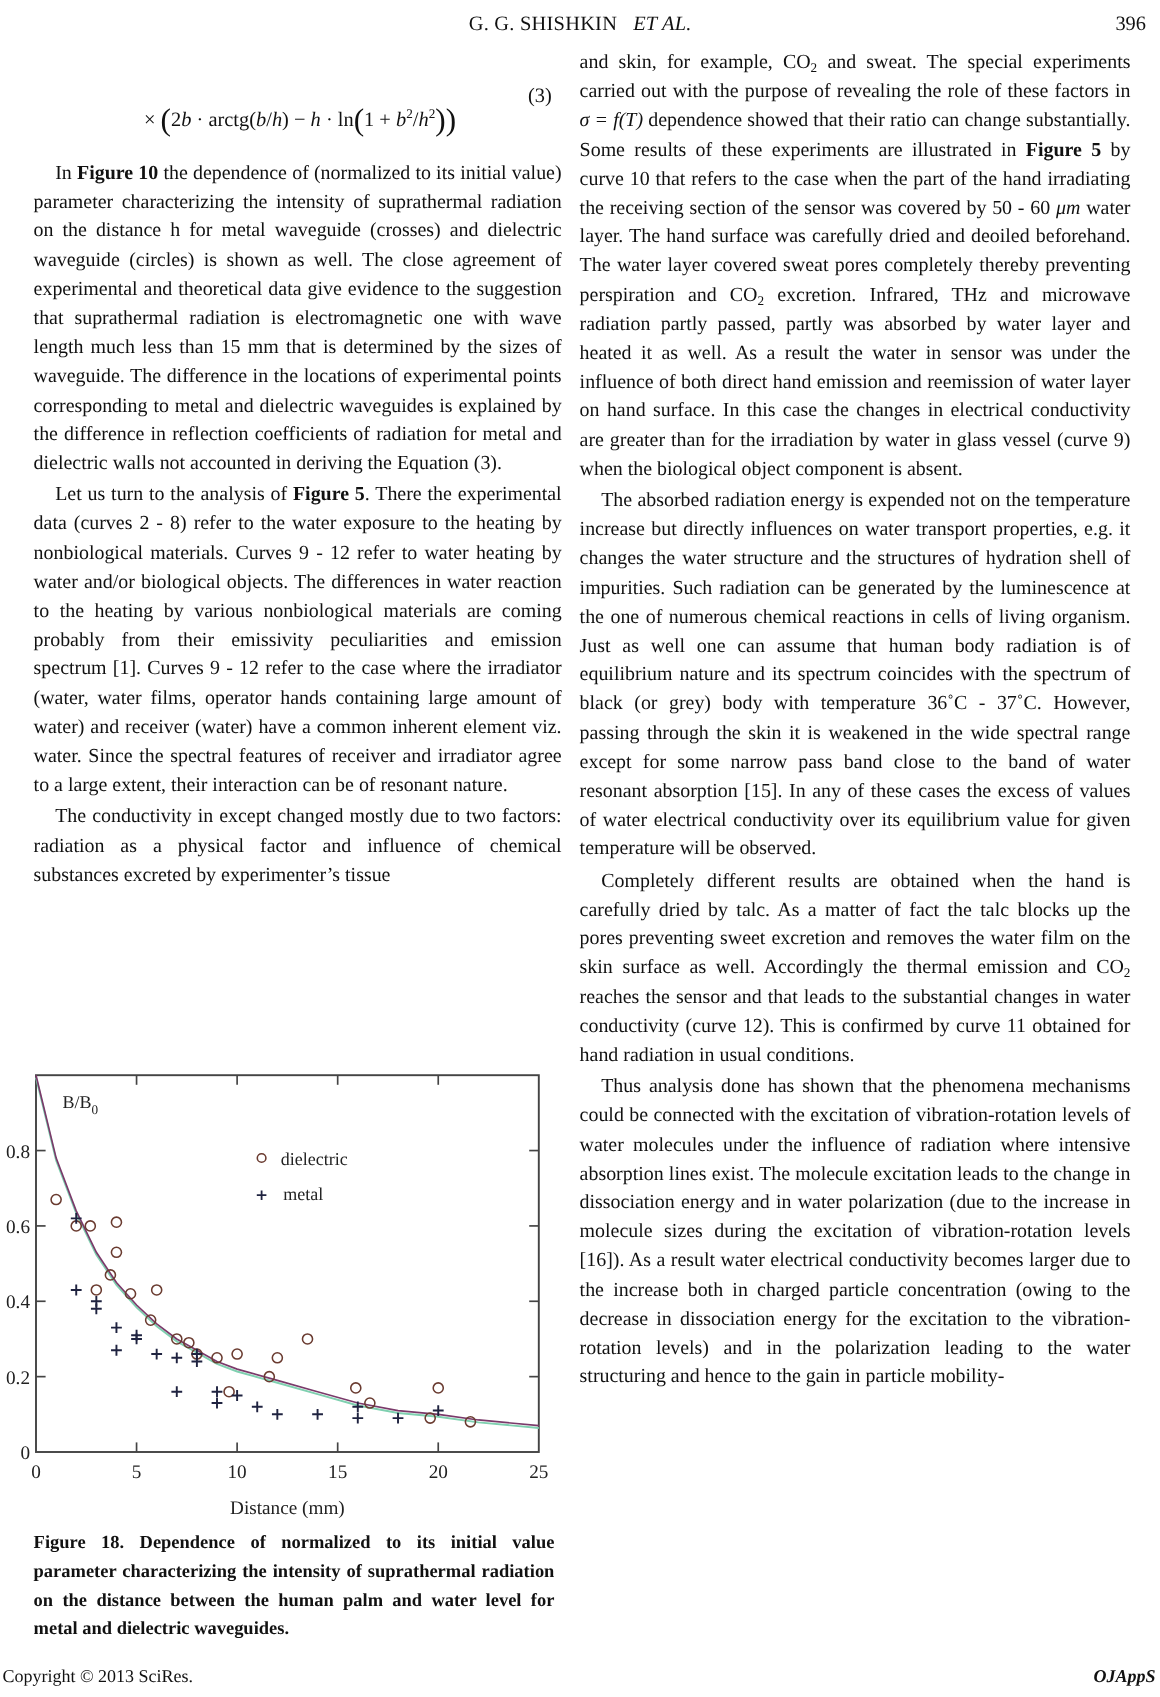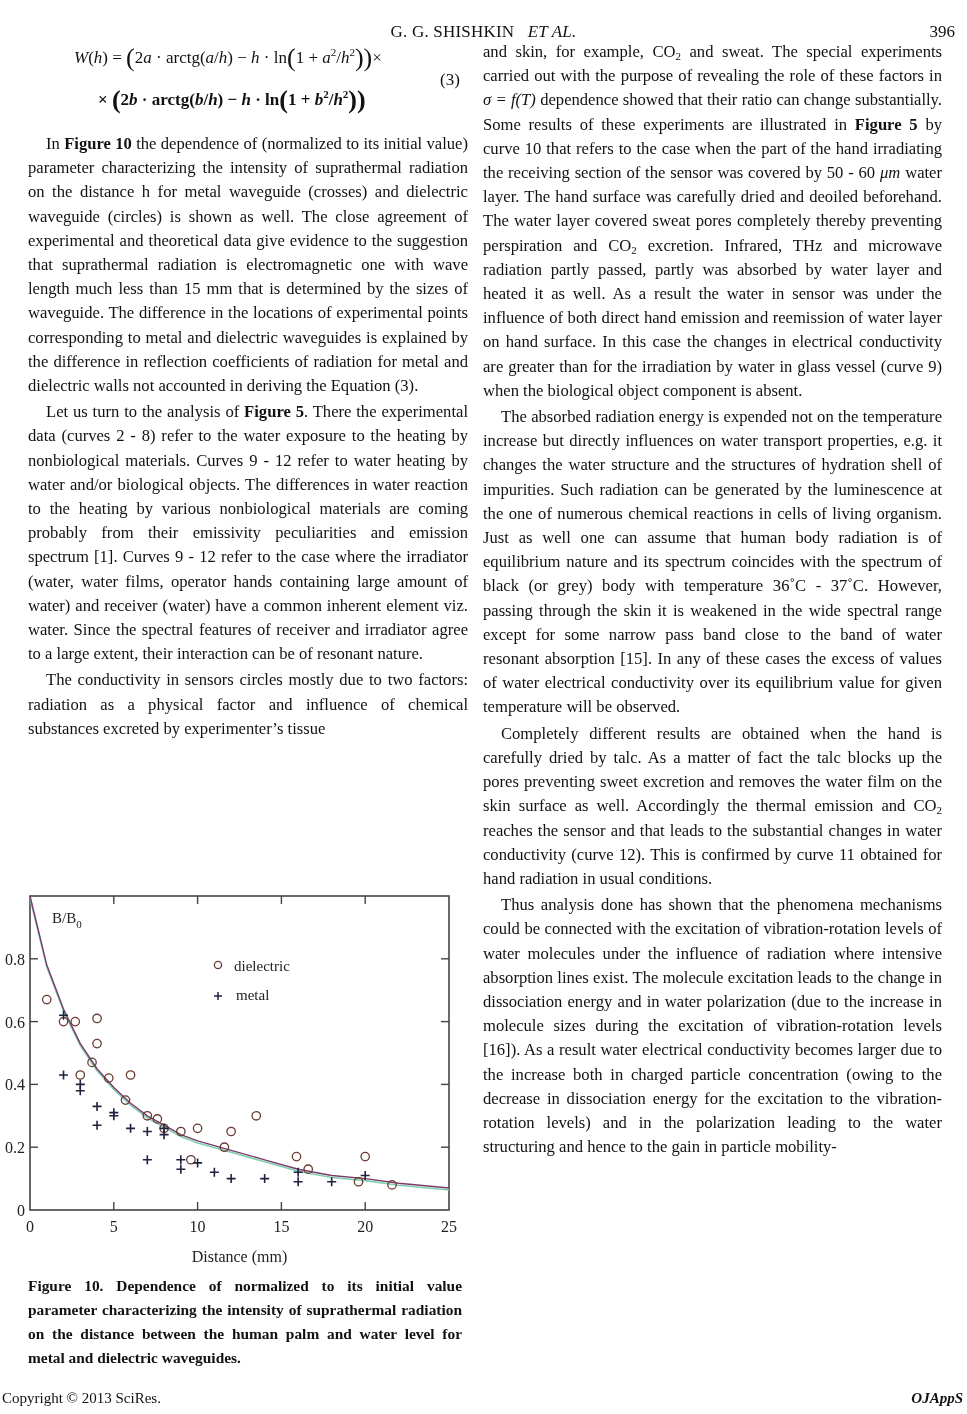--- a/index.html
+++ b/index.html
@@ -1,36 +1,36 @@
 <!DOCTYPE html>
 <html><head>
 <meta charset="utf-8">
 <style>
   html, body { margin:0; padding:0; background:#ffffff; }
   body { width:967px; height:1414px; position:relative; overflow:hidden;
          font-family:"Liberation Serif", "DejaVu Serif", serif; color:#111; }
-  .header { position:absolute; top:22px; left:0; width:967px; height:22px; }
+  .header { position:absolute; top:10px; left:0; width:967px; height:22px; }
   .header .authors { position:absolute; left:0; width:967px; text-align:center; font-size:17px; letter-spacing:0.2px; }
   .header .authors i { font-style:italic; }
   .header .page { position:absolute; right:12px; top:0; font-size:17px; }
 
   .col { position:absolute; top:40px; width:440px; font-size:16.6px; line-height:24.2px; text-align:justify; }
   .col.left { left:28px; }
   .col.right { left:483px; width:459px; }
   .col p { margin:0; text-indent:0; }
   .col p.ind { text-indent:18px; }
   .col p + p { margin-top:2px; }
   b { font-weight:bold; }
   sub { font-size:11px; vertical-align:-3px; line-height:0; }
   sup { font-size:11px; line-height:0; }
   .math i { font-style:italic; }
 
   .equation { position:relative; height:90px; font-size:17px; margin-bottom:2px; }
   .equation .l1 { position:absolute; left:46px; top:6px; white-space:nowrap; }
-  .equation .l2 { position:absolute; left:70px; top:48px; white-space:nowrap;font-weight:bold; }
+  .equation .l2 { position:absolute; left:92px; top:48px; white-space:nowrap; }
   .equation .num { position:absolute; left:412px; top:28px; }
   .big { font-size:26px; vertical-align:-3px; line-height:0; }
 
   .figure { position:absolute; left:0; top:880px; width:475px; height:310px; }
   .figure svg { position:absolute; left:0; top:0; }
   .caption { position:absolute; left:28px; top:1274px; width:434px; font-size:15.4px; line-height:24px;
              font-weight:bold; text-align:justify; }
 
   .footer { position:absolute; top:1390px; left:0; width:967px; font-size:15px; }
   .footer .copy { position:absolute; left:2px; }
@@ -39,27 +39,26 @@
 </head>
 <body>
 
 <div class="header">
   <div class="authors"><span>G. G. SHISHKIN</span>&nbsp;&nbsp;&nbsp;<i>ET   AL.</i></div>
   <div class="page">396</div>
 </div>
 
 <div class="col left">
   <div class="equation math">
-    <div class="l1"><i>W</i>(<i>h</i>) = <span class="big">(</span>2<i>a</i> · arctg(<i>a</i>/<i>h</i>) − <i>h</i> · ln<span class="big">(</span>1 + <i>a</i><sup>2</sup>/<i>h</i><sup>2</sup><span class="big">))</span>×</div>
     <div class="l2">× <span class="big">(</span>2<i>b</i> · arctg(<i>b</i>/<i>h</i>) − <i>h</i> · ln<span class="big">(</span>1 + <i>b</i><sup>2</sup>/<i>h</i><sup>2</sup><span class="big">))</span></div>
     <div class="num">(3)</div>
   </div>
   <p class="ind"><span>In </span><b>Figure 10</b><span> the dependence of (normalized to its initial value) parameter characterizing the intensity of suprathermal radiation on the distance h for metal waveguide (crosses) and dielectric waveguide (circles) is shown as well. The close agreement of experimental and theoretical data give evidence to the suggestion that suprathermal radiation is electromagnetic one with wave length much less than 15 mm that is determined by the sizes of waveguide. The difference in the locations of experimental points corresponding to metal and dielectric waveguides is explained by the difference in reflection coefficients of radiation for metal and dielectric walls not accounted in deriving the Equation (3).</span></p>
   <p class="ind"><span>Let us turn to the analysis of </span><b>Figure 5</b><span>. There the experimental data (curves 2 - 8) refer to the water exposure to the heating by nonbiological materials. Curves 9 - 12 refer to water heating by water and/or biological objects. The differences in water reaction to the heating by various nonbiological materials are coming probably from their emissivity peculiarities and emission spectrum [1]. Curves 9 - 12 refer to the case where the irradiator (water, water films, operator hands containing large amount of water) and receiver (water) have a common inherent element viz. water. Since the spectral features of receiver and irradiator agree to a large extent, their interaction can be of resonant nature.</span></p>
-  <p class="ind">The conductivity in sensors circles mostly due to two factors: radiation as a physical factor and influence of chemical substances excreted by experimenter’s tissue</p>
+  <p class="ind">The conductivity in except changed mostly due to two factors: radiation as a physical factor and influence of chemical substances excreted by experimenter’s tissue</p>
 </div>
 
 <div class="figure" style="height: 400px;">
   <svg width="475" height="400" viewBox="0 0 475 400">
 
     <g id="plot" transform="translate(0,0)">
         <rect x="30" y="16" width="419" height="314" fill="none" stroke="#444" stroke-width="1.6"></rect>
         <text x="30" y="352" font-size="16" text-anchor="middle" fill="#222" font-family="Liberation Serif, serif">0</text>
         <line x1="113.80000000000001" y1="330" x2="113.80000000000001" y2="322" stroke="#444" stroke-width="1.4"></line>
         <line x1="113.80000000000001" y1="16" x2="113.80000000000001" y2="24" stroke="#444" stroke-width="1.4"></line>
@@ -139,21 +138,21 @@
         <path d="M327.18 301.74 L336.18 301.74 M331.68 297.24 L331.68 306.24" stroke="#1f2340" stroke-width="1.6"></path>
         <path d="M360.70000000000005 295.46 L369.70000000000005 295.46 M365.20000000000005 290.96 L365.20000000000005 299.96" stroke="#1f2340" stroke-width="1.6"></path>
         <circle cx="218" cy="85" r="3.6" fill="none" stroke="#6a3b30" stroke-width="1.3"></circle>
         <text x="234" y="91" font-size="15" fill="#222" font-family="Liberation Serif, serif">dielectric</text>
         <path d="M214 116 L222 116 M218 112 L218 120" stroke="#1f2340" stroke-width="1.5"></path>
         <text x="236" y="120" font-size="15" fill="#222" font-family="Liberation Serif, serif">metal</text>
       </g>
   </svg>
 </div>
 
-<div class="caption">Figure 10. Dependence of normalized to its initial value parameter characterizing the intensity of suprathermal radiation on the distance between the human palm and water level for metal and dielectric waveguides.</div>
+<div class="caption">Figure 18. Dependence of normalized to its initial value parameter characterizing the intensity of suprathermal radiation on the distance between the human palm and water level for metal and dielectric waveguides.</div>
 
 <div class="col right">
   <p><span>and skin, for example, CO</span><sub>2</sub><span> and sweat. The special experiments carried out with the purpose of revealing the role of these factors in </span><i class="math">σ = f(T)</i><span> dependence showed that their ratio can change substantially. Some results of these experiments are illustrated in </span><b>Figure 5</b><span> by curve 10 that refers to the case when the part of the hand irradiating the receiving section of the sensor was covered by 50 - 60 </span><i>μm</i><span> water layer. The hand surface was carefully dried and deoiled beforehand. The water layer covered sweat pores completely thereby preventing perspiration and CO</span><sub>2</sub><span> excretion. Infrared, THz and microwave radiation partly passed, partly was absorbed by water layer and heated it as well. As a result the water in sensor was under the influence of both direct hand emission and reemission of water layer on hand surface. In this case the changes in electrical conductivity are greater than for the irradiation by water in glass vessel (curve 9) when the biological object component is absent.</span></p>
   <p class="ind">The absorbed radiation energy is expended not on the temperature increase but directly influences on water transport properties, e.g. it changes the water structure and the structures of hydration shell of impurities. Such radiation can be generated by the luminescence at the one of numerous chemical reactions in cells of living organism. Just as well one can assume that human body radiation is of equilibrium nature and its spectrum coincides with the spectrum of black (or grey) body with temperature 36˚C - 37˚C. However, passing through the skin it is weakened in the wide spectral range except for some narrow pass band close to the band of water resonant absorption [15]. In any of these cases the excess of values of water electrical conductivity over its equilibrium value for given temperature will be observed.</p>
   <p class="ind"><span>Completely different results are obtained when the hand is carefully dried by talc. As a matter of fact the talc blocks up the pores preventing sweet excretion and removes the water film on the skin surface as well. Accordingly the thermal emission and CO</span><sub>2</sub><span> reaches the sensor and that leads to the substantial changes in water conductivity (curve 12). This is confirmed by curve 11 obtained for hand radiation in usual conditions.</span></p>
   <p class="ind">Thus analysis done has shown that the phenomena mechanisms could be connected with the excitation of vibration-rotation levels of water molecules under the influence of radiation where intensive absorption lines exist. The molecule excitation leads to the change in dissociation energy and in water polarization (due to the increase in molecule sizes during the excitation of vibration-rotation levels [16]). As a result water electrical conductivity becomes larger due to the increase both in charged particle concentration (owing to the decrease in dissociation energy for the excitation to the vibration-rotation levels) and in the polarization leading to the water structuring and hence to the gain in particle mobility-</p>
 </div>
 
 <div class="footer">
   <span class="copy">Copyright © 2013 SciRes.</span>

